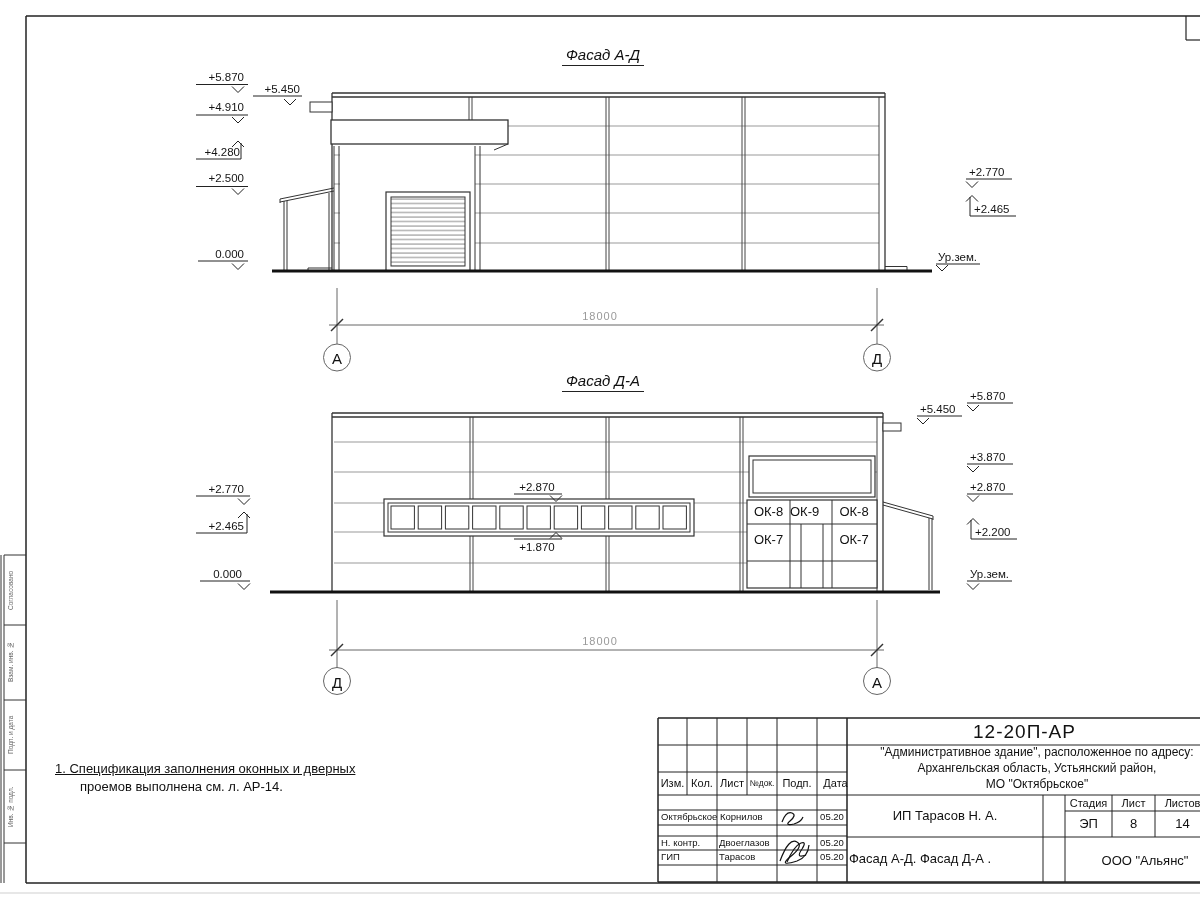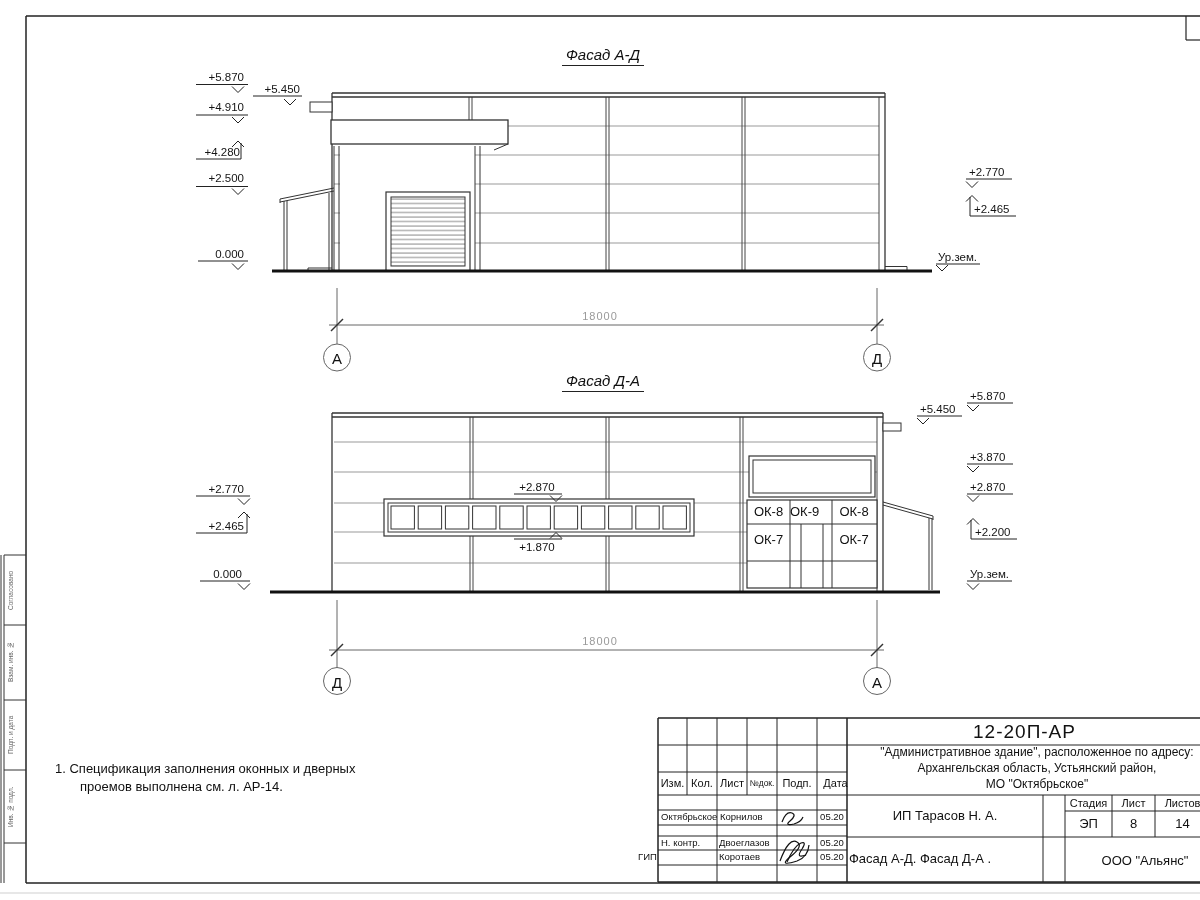--- a/index.html
+++ b/index.html
@@ -328,21 +328,21 @@
   <div class="t ok c" style="left:748px;top:505px;width:41px;">ОК-8</div>
   <div class="t ok c" style="left:790px;top:505px;width:25px;">ОК-9</div>
   <div class="t ok c" style="left:832px;top:505px;width:44px;">ОК-8</div>
   <div class="t ok c" style="left:748px;top:533px;width:41px;">ОК-7</div>
   <div class="t ok c" style="left:832px;top:533px;width:44px;">ОК-7</div>
 
   <div class="t dim c" style="left:560px;top:635px;width:80px;">18000</div>
   <div class="t axis c" style="left:324px;top:673.5px;width:26px;">Д</div>
   <div class="t axis c" style="left:864px;top:673.5px;width:26px;">А</div>
 
-  <div class="t note" style="left:55px;top:762px;">1. Спецификация заполнения оконных и дверных</div>
+  <div class="t note" style="left:55px;top:762px;text-decoration:underline;">1. Спецификация заполнения оконных и дверных</div>
   <div class="t note" style="left:80px;top:780px;">проемов выполнена см. л. АР-14.</div>
 
   <div class="vlabel" style="top:558px;">Согласовано</div>
   <div class="vlabel" style="top:628px;height:68px;">Взам. инв. №</div>
   <div class="vlabel" style="top:703px;">Подп. и дата</div>
   <div class="vlabel" style="top:774px;height:66px;">Инв. № подл.</div>
 
   <div class="t tb-doc c" style="left:847px;top:721px;width:355px;">12-20П-АР</div>
   <div class="t tb-med c" style="left:847px;top:746px;width:380px;">"Административное здание", расположенное по адресу:</div>
   <div class="t tb-med c" style="left:847px;top:762px;width:380px;">Архангельская область, Устьянский район,</div>
@@ -354,22 +354,22 @@
   <div class="t tb-xs c" style="left:747px;top:779px;width:30px;">№док.</div>
   <div class="t tb c" style="left:777px;top:777px;width:40px;">Подп.</div>
   <div class="t tb c" style="left:817px;top:777px;width:37px;">Дата</div>
 
   <div class="t tb-small" style="left:661px;top:812px;">Октябрьское</div>
   <div class="t tb-small" style="left:720px;top:812px;">Корнилов</div>
   <div class="t tb-small c" style="left:817px;top:812px;width:30px;">05.20</div>
   <div class="t tb-small" style="left:661px;top:838px;">Н. контр.</div>
   <div class="t tb-small" style="left:719px;top:838px;">Двоеглазов</div>
   <div class="t tb-small c" style="left:817px;top:838px;width:30px;">05.20</div>
-  <div class="t tb-small" style="left:638px;top:852px;">ГИП</div>
-  <div class="t tb-small" style="left:719px;top:852px;">Коротаев</div>
+  <div class="t tb-small" style="left:661px;top:852px;">ГИП</div>
+  <div class="t tb-small" style="left:719px;top:852px;">Тарасов</div>
   <div class="t tb-small c" style="left:817px;top:852px;width:30px;">05.20</div>
 
   <div class="t tb-big c" style="left:847px;top:809px;width:196px;">ИП Тарасов Н. А.</div>
   <div class="t tb-big c" style="left:822px;top:852px;width:196px;">Фасад А-Д. Фасад Д-А .</div>
 
   <div class="t tb c" style="left:1065px;top:797px;width:47px;">Стадия</div>
   <div class="t tb c" style="left:1112px;top:797px;width:43px;">Лист</div>
   <div class="t tb c" style="left:1155px;top:797px;width:55px;">Листов</div>
   <div class="t tb-big c" style="left:1065px;top:817px;width:47px;">ЭП</div>
   <div class="t tb-big c" style="left:1112px;top:817px;width:43px;">8</div>

